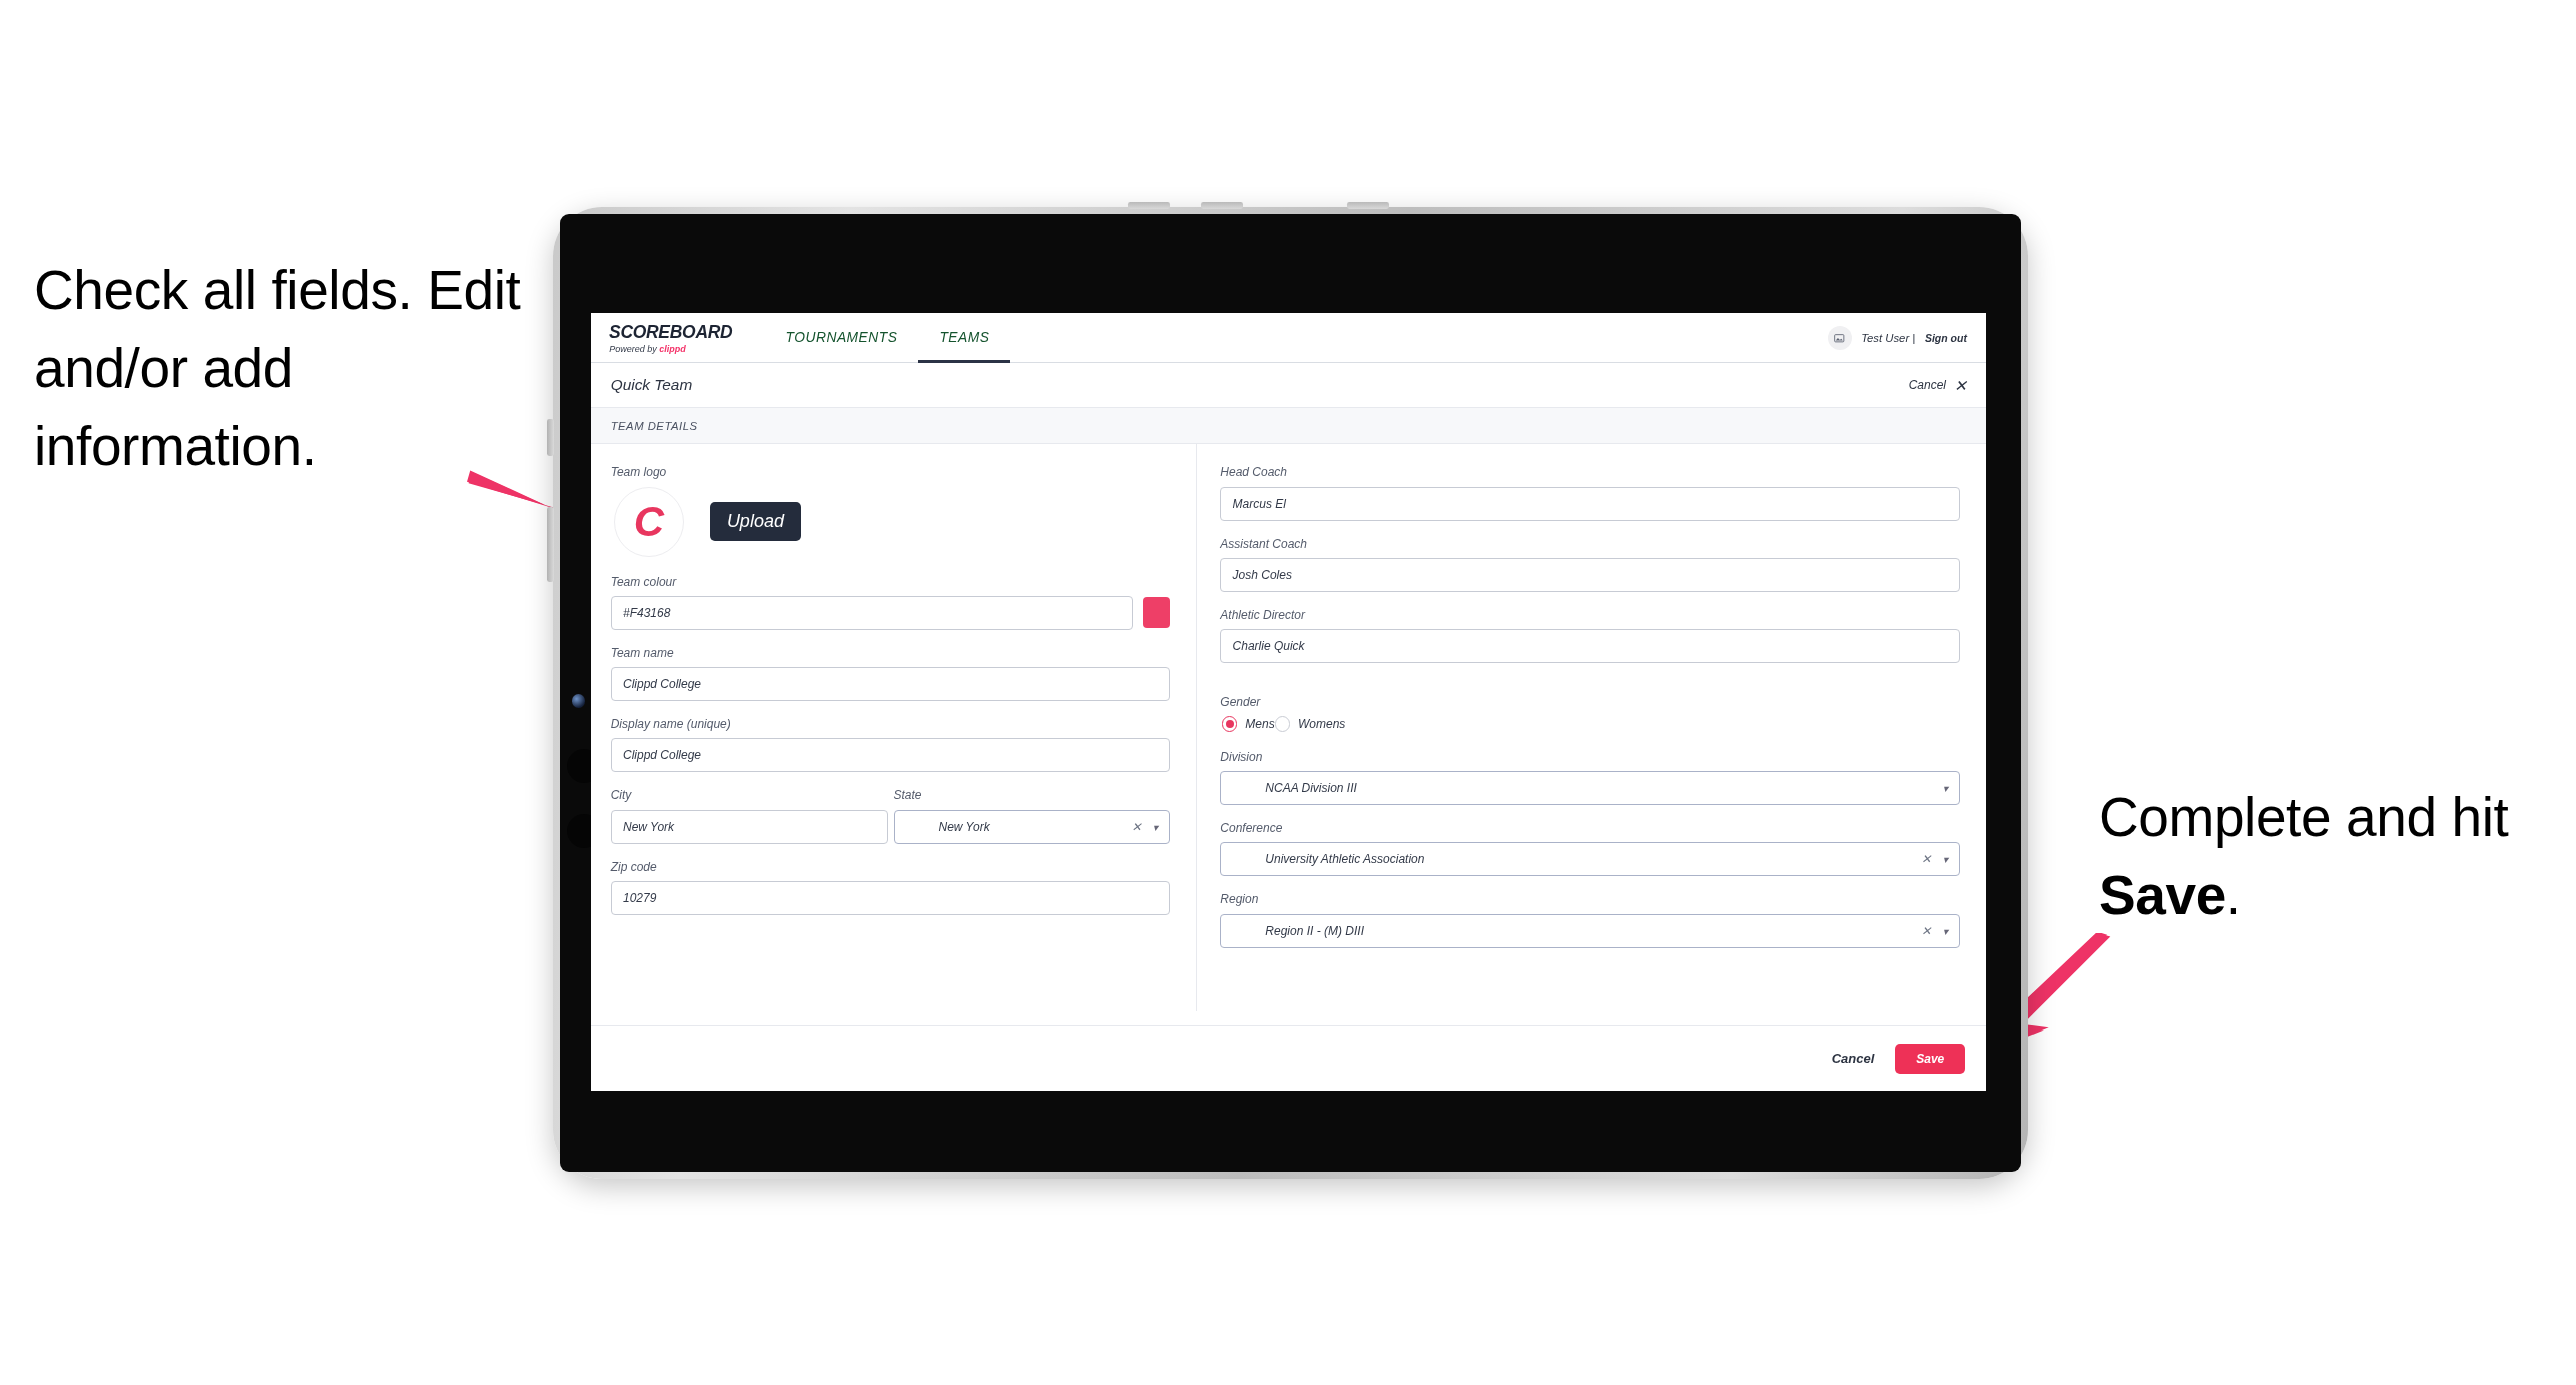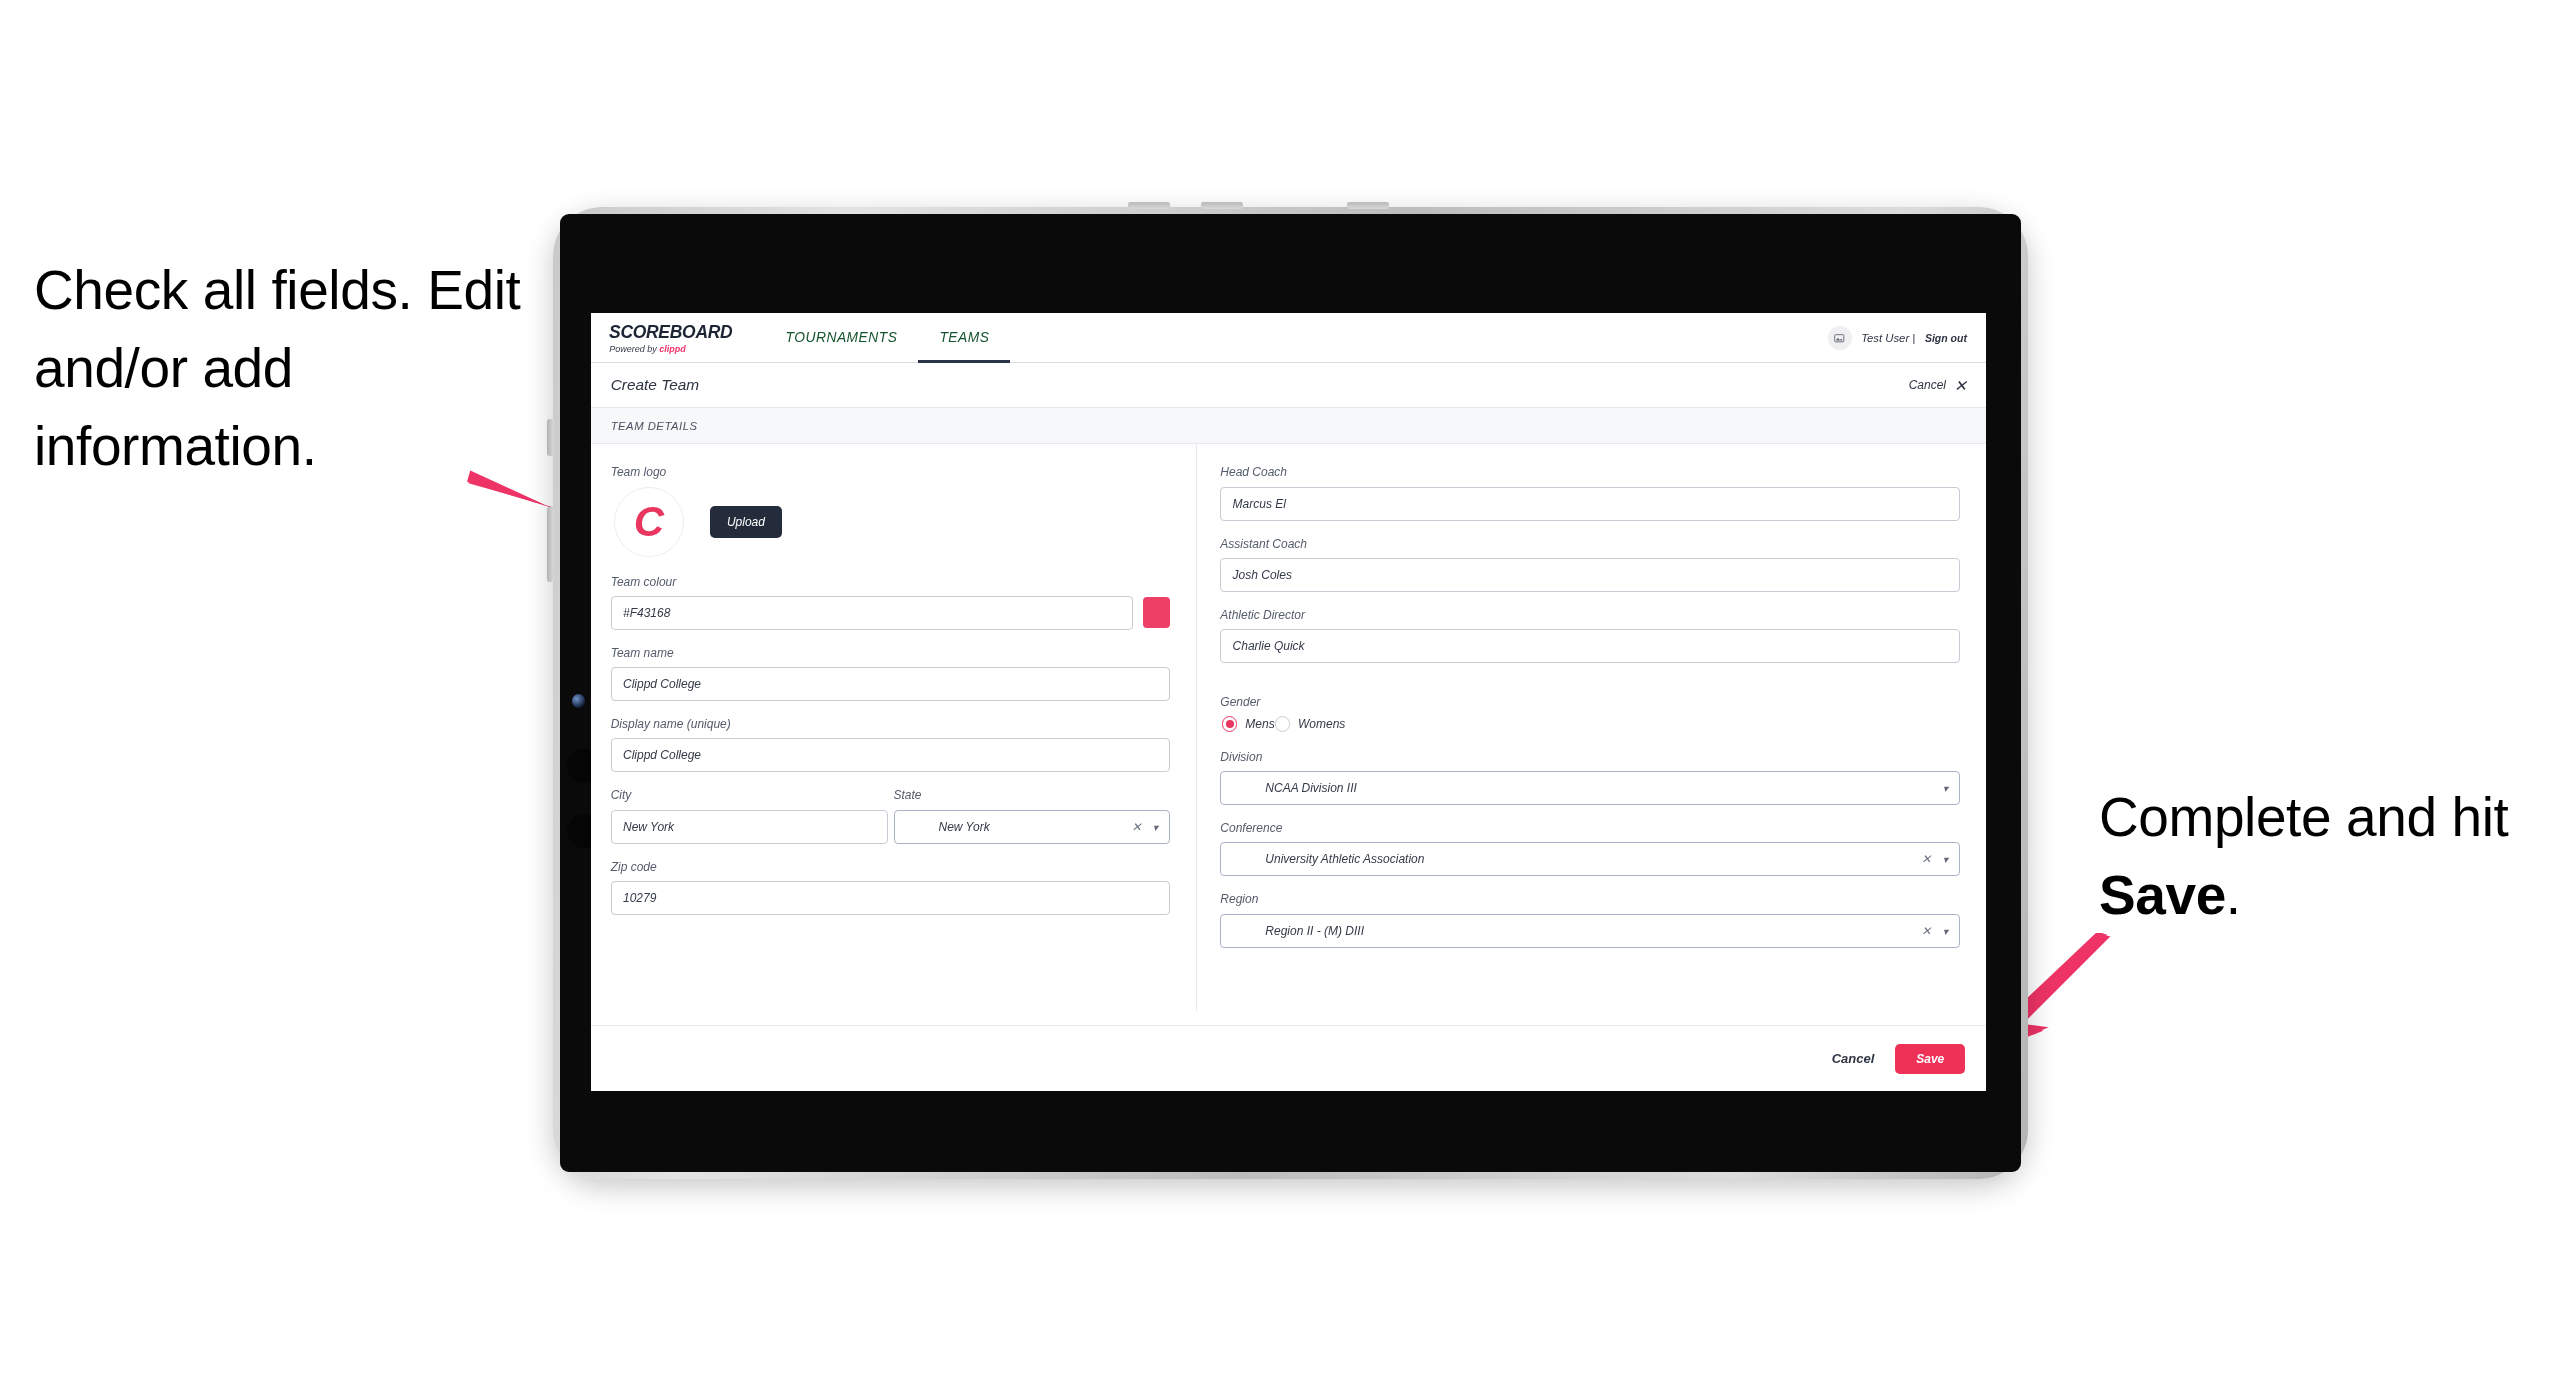--- a/index.html
+++ b/index.html
@@ -150,21 +150,21 @@
   .caret { font-size: 10.5px; line-height: 1; color: #667; }
 
   .logo-row { display: flex; align-items: center; gap: 26px; margin: 3.2px 0 18px 3.2px; }
   .logo-circle {
     width: 70px; height: 70px; border-radius: 50%;
     border: 0.8px solid #ededf0; background: #fff;
     display: flex; align-items: center; justify-content: center;
     font-size: 42px; font-weight: 700; color: #e8365f; line-height: 1;
   }
   .upload-btn {
-    background: #242c3c; color: #fff; font-size: 12px;
+    background: #242c3c; color: #fff; font-size: 18px;
     padding: 9px 17px; border-radius: 4.9px; cursor: pointer;
   }
 
   .colour-row { display: flex; align-items: center; gap: 9.7px; }
   .colour-row .input { flex: 1; }
   .swatch { width: 27.6px; height: 31px; border-radius: 4px; background: #ee3f67; }
 
   .two-col { display: flex; gap: 6px; }
   .two-col > div { flex: 1; }
 
@@ -238,21 +238,21 @@
                 <rect x="1" y="2.5" width="14" height="11" rx="1.4" fill="none" stroke="#5a6070" stroke-width="1.3"></rect>
                 <path d="M2.5 11.5 L6 7.5 L9 10.5 L11 8.8 L13.5 11.5 Z" fill="#5a6070"></path>
               </svg>
             </div>
             <div class="user-name">Test User |</div>
             <div class="signout">Sign out</div>
           </div>
         </div>
 
         <div class="page-head">
-          <div class="page-title">Create Team</div>
+          <div class="page-title">Quick Team</div>
           <div class="cancel-top">
             <span>Cancel</span>
             <span class="x">✕</span>
           </div>
         </div>
 
         <div class="section-bar">
           <span>TEAM DETAILS</span>
         </div>
 

